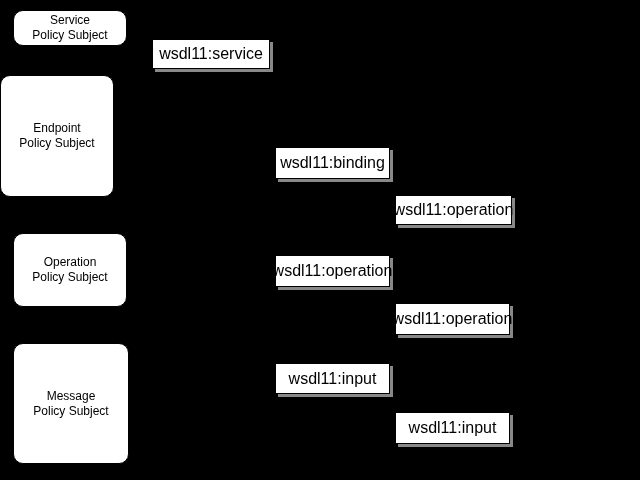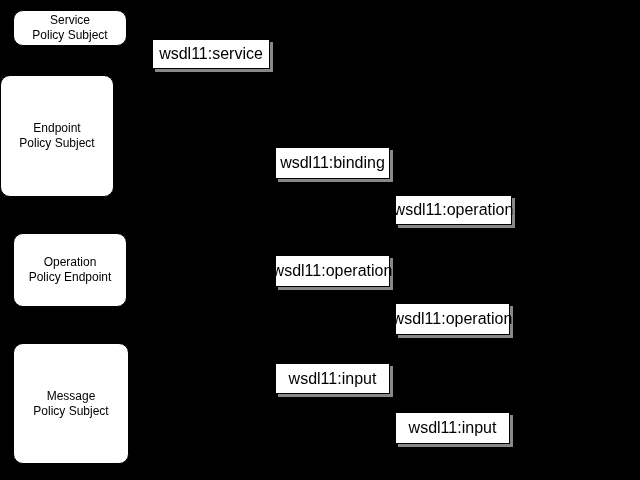--- a/index.html
+++ b/index.html
@@ -58,21 +58,21 @@
   <div class="subject" style="left:13px;top:10px;width:112px;height:34px">
     <span>Service
 Policy Subject</span>
   </div>
   <div class="subject" style="left:0;top:75px;width:112px;height:120px">
     <span>Endpoint
 Policy Subject</span>
   </div>
   <div class="subject" style="left:13px;top:233px;width:112px;height:72px">
     <span>Operation
-Policy Endpoint</span>
+Policy Subject</span>
   </div>
   <div class="subject" style="left:13px;top:343px;width:114px;height:119px">
     <span>Message
 Policy Subject</span>
   </div>
 
   <div class="ebox" style="left:152px;top:14px;width:116px;height:28px">
     <span>wsdl11:service</span>
   </div>
   <div class="ebox" style="left:275px;top:122px;width:113px;height:30px">

